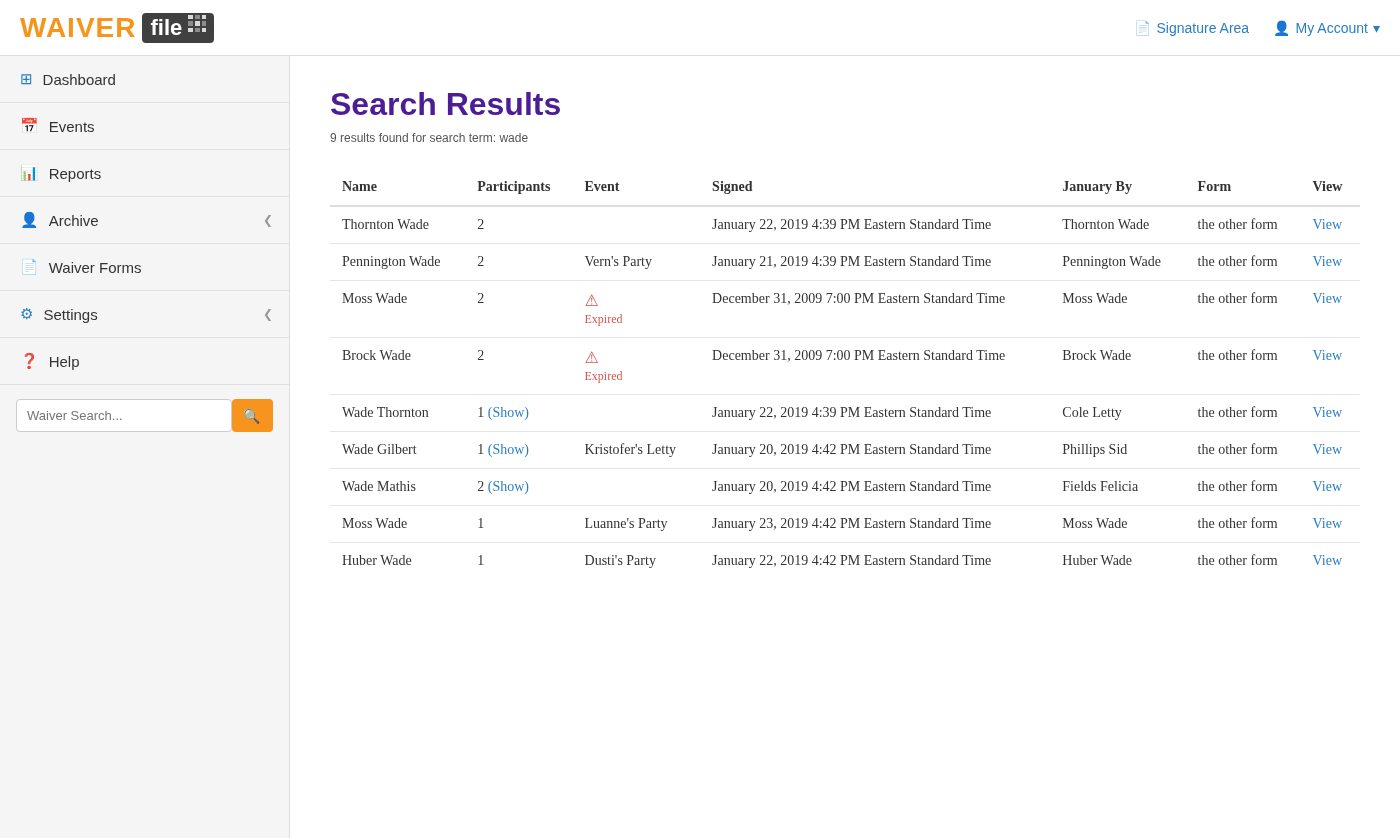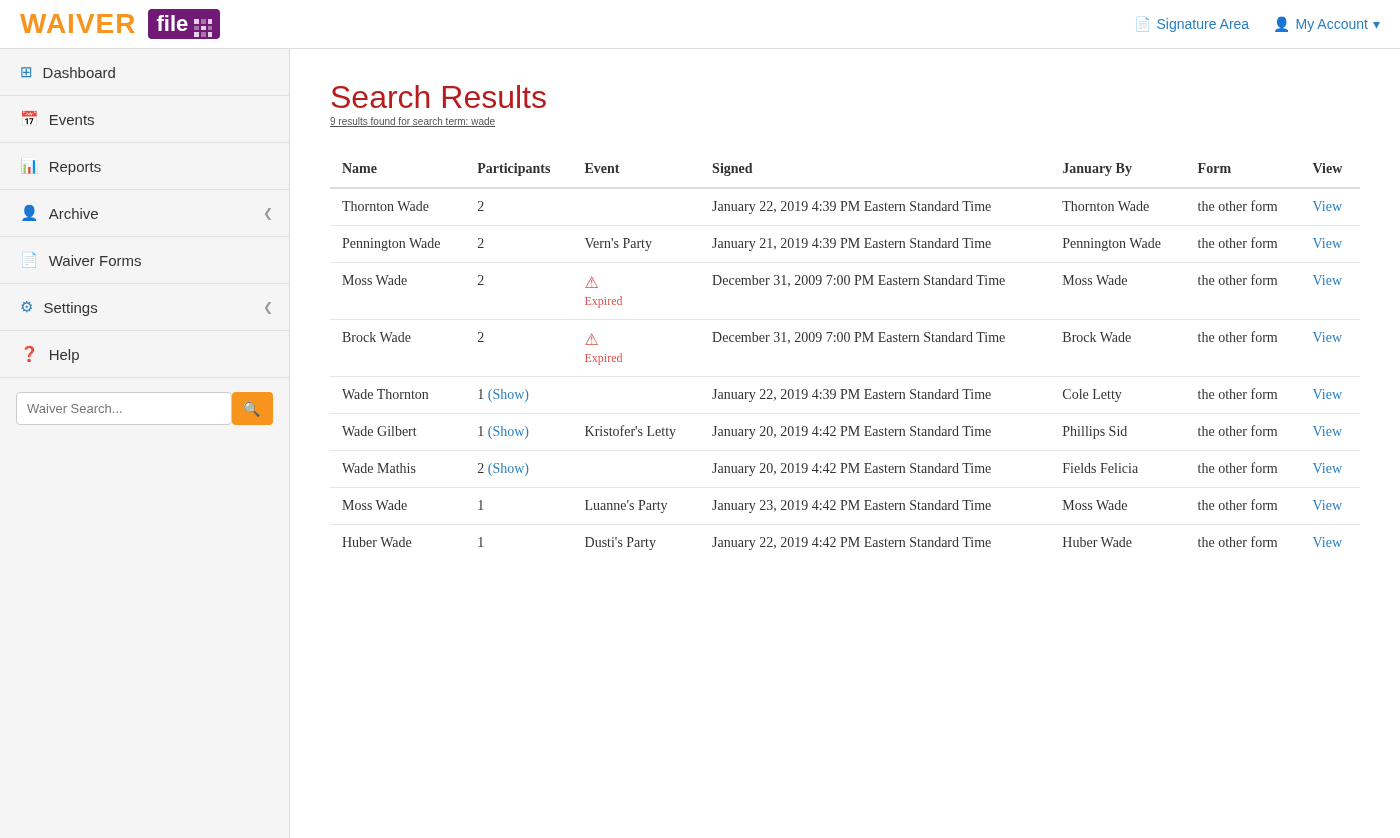--- a/index.html
+++ b/index.html
@@ -6,44 +6,44 @@
     body { font-family: Arial, sans-serif; font-size: 14px; color: #333; display: flex; flex-direction: column; height: 838px; overflow: hidden; }
 
     
     .header {
       background: #fff;
       border-bottom: 1px solid #ddd;
       display: flex;
       align-items: center;
       justify-content: space-between;
       padding: 0 20px;
-      height: 49px;
+      height: 56px;
       flex-shrink: 0;
     }
     .logo {
       display: flex;
       align-items: center;
       gap: 0;
     }
     .logo-waiver {
       font-size: 28px;
       font-weight: bold;
       color: #f7941d;
       letter-spacing: 1px;
     }
     .logo-file-box {
-      background: #701a75;
+      background: #404040;
       color: #fff;
       font-size: 22px;
       font-weight: bold;
       padding: 2px 8px;
       border-radius: 4px;
-      margin-left: 12px;
-      display: flex;
-      align-items: flex-end;
+      margin-left: 6px;
+      display: flex;
+      align-items: flex-start;
       gap: 6px;
     }
     .logo-grid {
       display: grid;
       grid-template-columns: 1fr 1fr 1fr;
       grid-template-rows: 1fr 1fr 1fr;
       gap: 2px;
       width: 18px;
       height: 18px;
     }
@@ -138,28 +138,28 @@
 
     
     .main {
       flex: 1;
       overflow-y: auto;
       padding: 30px 40px;
       background: #fff;
     }
     .page-title {
       font-size: 32px;
-      font-weight: 400;
-      color: #b91c1c;
+      font-weight: 700;
+      color: #4c1d95;
+      margin-bottom: 8px;
     }
     .results-summary {
-      font-size: 10px;
+      font-size: 12px;
       color: #555;
       margin-bottom: 24px;
-      text-decoration: underline;
     }
 
     
     .results-table {
       width: 100%;
       border-collapse: collapse;
       font-family: Liberation Serif, serif;
     }
     .results-table th {
       text-align: left;

